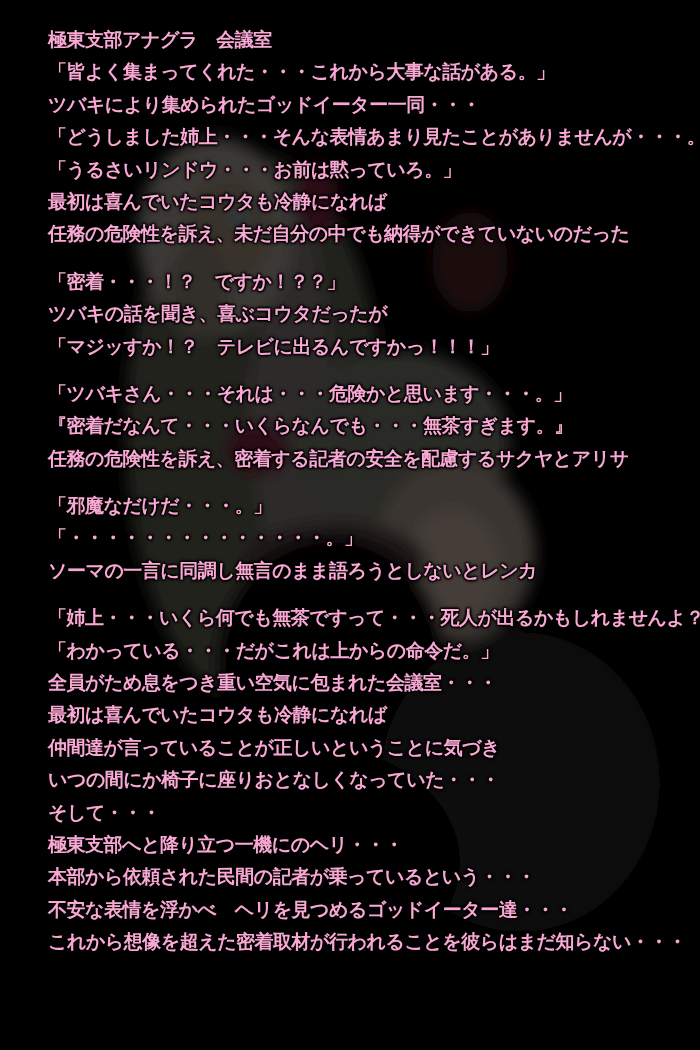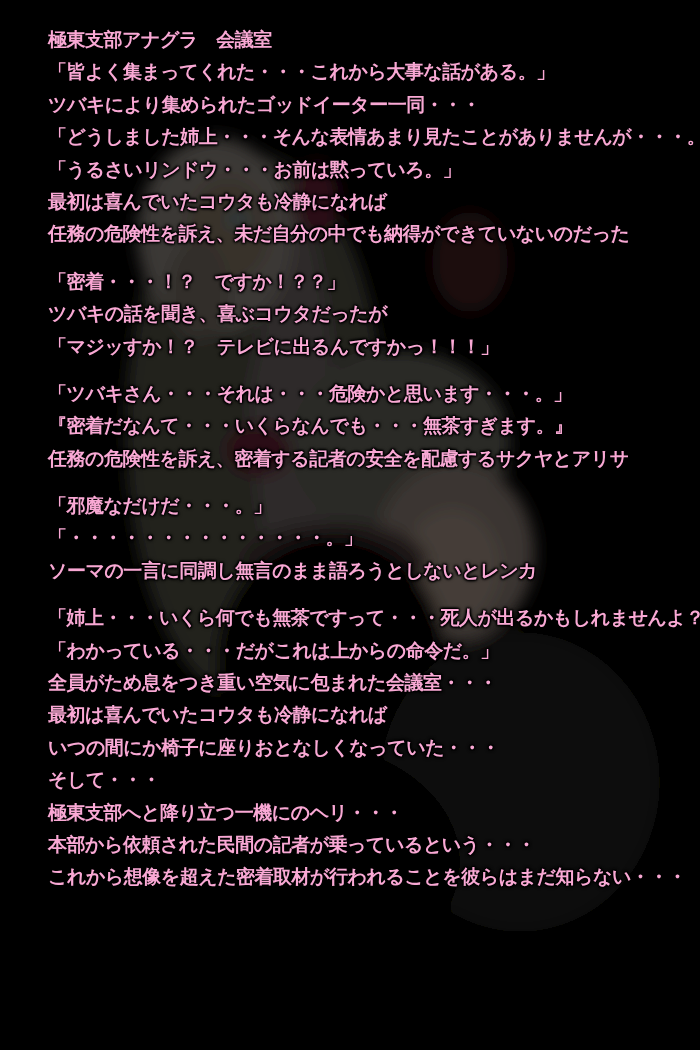--- a/index.html
+++ b/index.html
@@ -116,21 +116,23 @@
       <span class="line">「邪魔なだけだ・・・。」</span>
       <span class="line">「・・・・・・・・・・・・・・。」</span>
       <span class="line">ソーマの一言に同調し無言のまま語ろうとしないとレンカ</span>
     </div>
 
     <div class="block">
       <span class="line">「姉上・・・いくら何でも無茶ですって・・・死人が出るかもしれませんよ？」</span>
       <span class="line">「わかっている・・・だがこれは上からの命令だ。」</span>
       <span class="line">全員がため息をつき重い空気に包まれた会議室・・・</span>
       <span class="line">最初は喜んでいたコウタも冷静になれば</span>
+      <span class="line">仲間達が言っていることが正しいということに気づき</span>
       <span class="line">いつの間にか椅子に座りおとなしくなっていた・・・</span>
       <span class="line">そして・・・</span>
       <span class="line">極東支部へと降り立つ一機にのヘリ・・・</span>
       <span class="line">本部から依頼された民間の記者が乗っているという・・・</span>
+      <span class="line">不安な表情を浮かべ　ヘリを見つめるゴッドイーター達・・・</span>
       <span class="line">これから想像を超えた密着取材が行われることを彼らはまだ知らない・・・</span>
     </div>
 
   </div>
 </div>
 
 </body></html>

